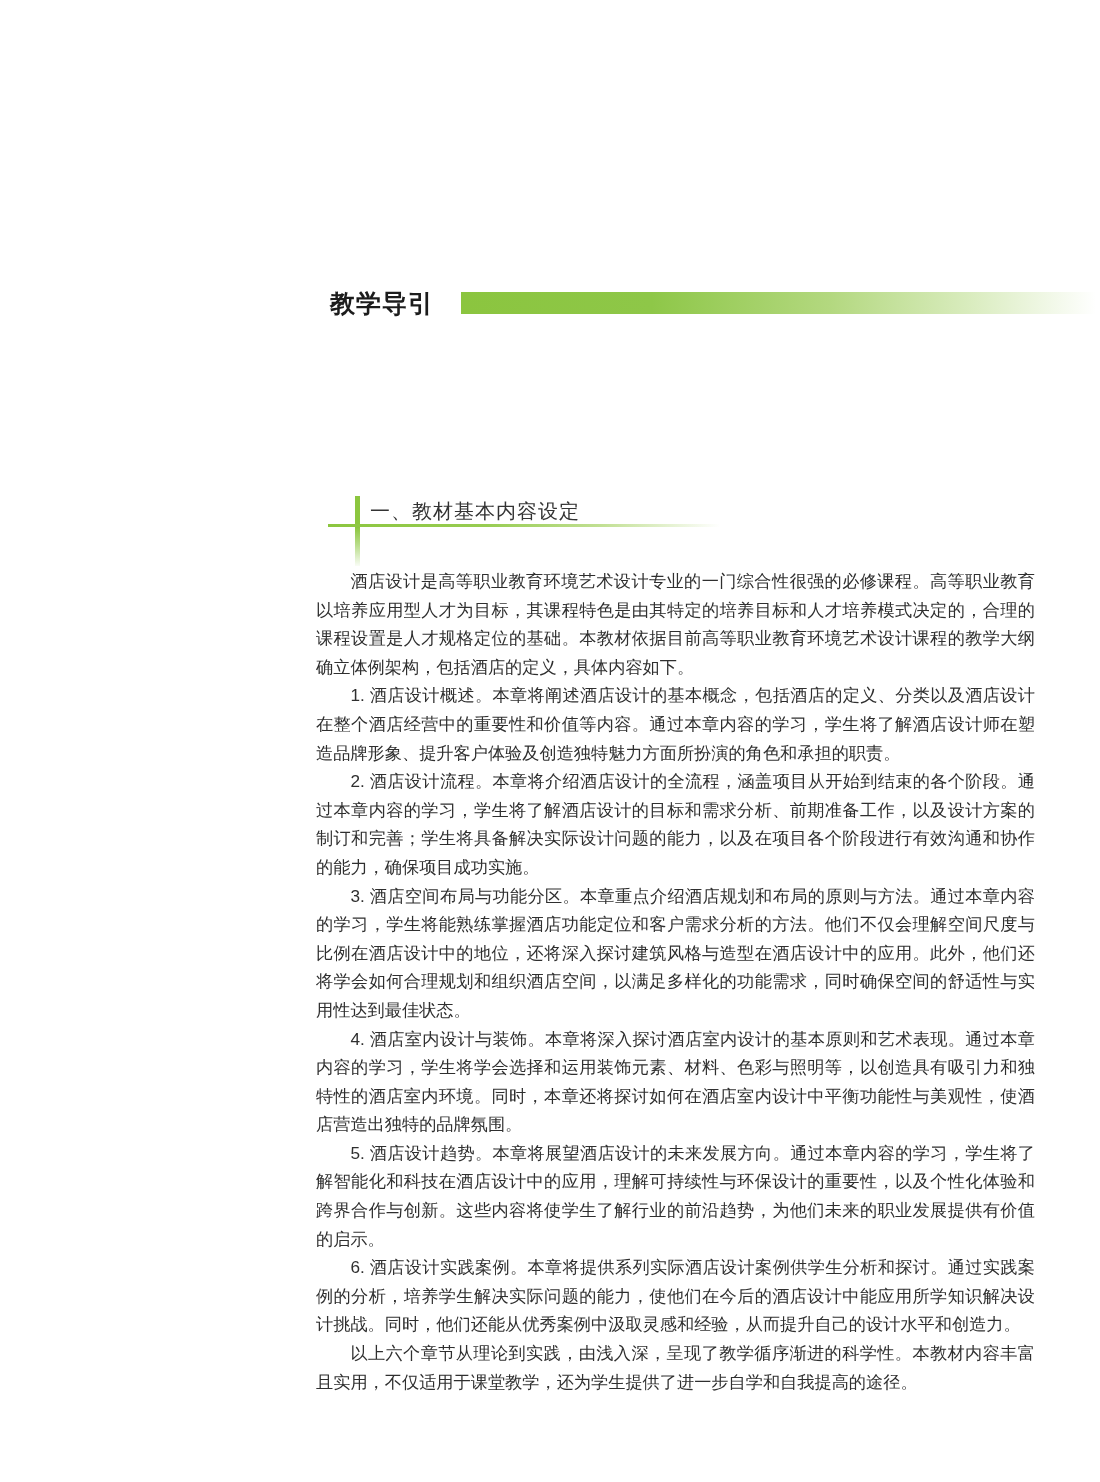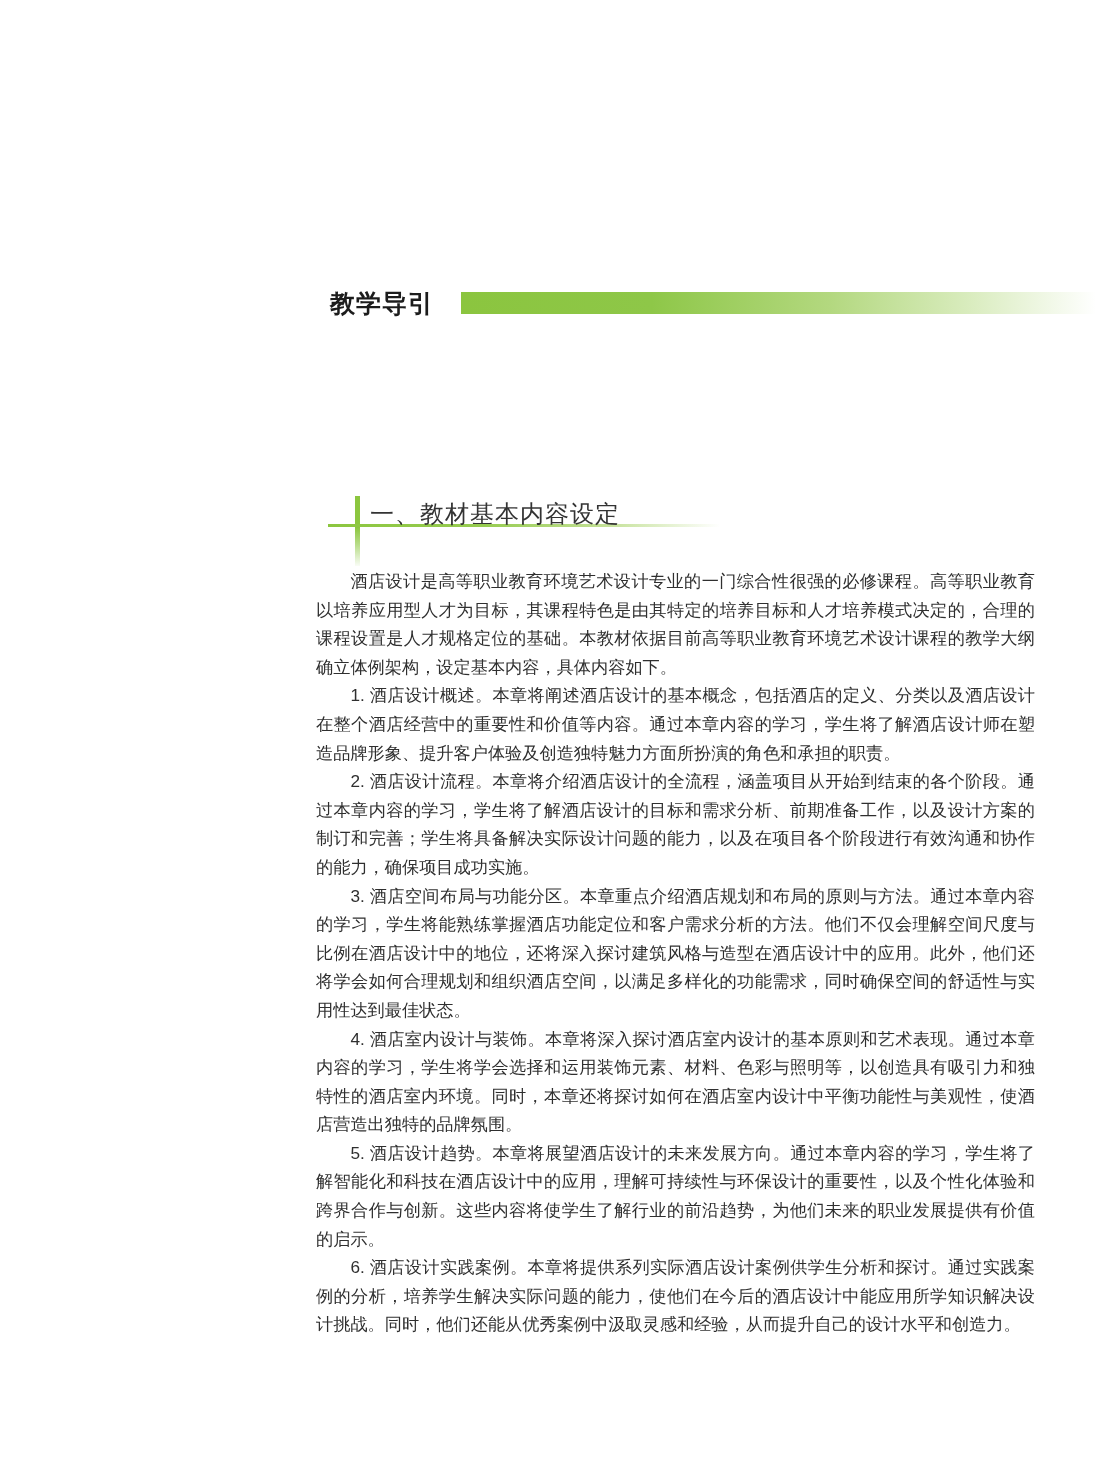--- a/index.html
+++ b/index.html
@@ -70,21 +70,21 @@
     width: 392px;
     height: 3px;
     background: linear-gradient(90deg,
       #8cc63f 0%, #97cc51 40%, #c2e094 70%,
       rgba(255,255,255,0) 100%);
   }
   .section-title {
     position: absolute;
     left: 42px;
     top: 8px;
-    font-size: 24px;
+    font-size: 20px;
     font-weight: 500;
     color: #333333;
     letter-spacing: 1px;
     white-space: nowrap;
   }
 
   
   .body-text {
     position: absolute;
     left: 268px;
@@ -123,24 +123,25 @@
     <div class="header-accent-bar"></div>
   </div>
 
   <div class="section-heading">
     <div class="cross-v"></div>
     <div class="cross-h"></div>
     <div class="section-title">一、教材基本内容设定</div>
   </div>
 
   <div class="body-text">
-    <p>酒店设计是高等职业教育环境艺术设计专业的一门综合性很强的必修课程。高等职业教育以培养应用型人才为目标，其课程特色是由其特定的培养目标和人才培养模式决定的，合理的课程设置是人才规格定位的基础。本教材依据目前高等职业教育环境艺术设计课程的教学大纲确立体例架构，设定基本内容，具体内容如下。</p>
+    <p>酒店设计是高等职业教育环境艺术设计专业的一门综合性很强的必修课程。高等职业教育以培养应用型人才为目标，其课程特色是由其特定的培养目标和人才培养模式决定的，合理的课程设置是人才规格定位的基础。本教材依据目前高等职业教育环境艺术设计课程的教学大纲确立体例架构，包括酒店的定义，具体内容如下。</p>
     <p>1. 酒店设计概述。本章将阐述酒店设计的基本概念，包括酒店的定义、分类以及酒店设计在整个酒店经营中的重要性和价值等内容。通过本章内容的学习，学生将了解酒店设计师在塑造品牌形象、提升客户体验及创造独特魅力方面所扮演的角色和承担的职责。</p>
     <p>2. 酒店设计流程。本章将介绍酒店设计的全流程，涵盖项目从开始到结束的各个阶段。通过本章内容的学习，学生将了解酒店设计的目标和需求分析、前期准备工作，以及设计方案的制订和完善；学生将具备解决实际设计问题的能力，以及在项目各个阶段进行有效沟通和协作的能力，确保项目成功实施。</p>
     <p>3. 酒店空间布局与功能分区。本章重点介绍酒店规划和布局的原则与方法。通过本章内容的学习，学生将能熟练掌握酒店功能定位和客户需求分析的方法。他们不仅会理解空间尺度与比例在酒店设计中的地位，还将深入探讨建筑风格与造型在酒店设计中的应用。此外，他们还将学会如何合理规划和组织酒店空间，以满足多样化的功能需求，同时确保空间的舒适性与实用性达到最佳状态。</p>
     <p>4. 酒店室内设计与装饰。本章将深入探讨酒店室内设计的基本原则和艺术表现。通过本章内容的学习，学生将学会选择和运用装饰元素、材料、色彩与照明等，以创造具有吸引力和独特性的酒店室内环境。同时，本章还将探讨如何在酒店室内设计中平衡功能性与美观性，使酒店营造出独特的品牌氛围。</p>
     <p>5. 酒店设计趋势。本章将展望酒店设计的未来发展方向。通过本章内容的学习，学生将了解智能化和科技在酒店设计中的应用，理解可持续性与环保设计的重要性，以及个性化体验和跨界合作与创新。这些内容将使学生了解行业的前沿趋势，为他们未来的职业发展提供有价值的启示。</p>
     <p>6. 酒店设计实践案例。本章将提供系列实际酒店设计案例供学生分析和探讨。通过实践案例的分析，培养学生解决实际问题的能力，使他们在今后的酒店设计中能应用所学知识解决设计挑战。同时，他们还能从优秀案例中汲取灵感和经验，从而提升自己的设计水平和创造力。</p>
+    <p>以上六个章节从理论到实践，由浅入深，呈现了教学循序渐进的科学性。本教材内容丰富且实用，不仅适用于课堂教学，还为学生提供了进一步自学和自我提高的途径。</p>
   </div>
 
   <div class="page-number">01</div>
 
 </div>
 
 </body></html>

